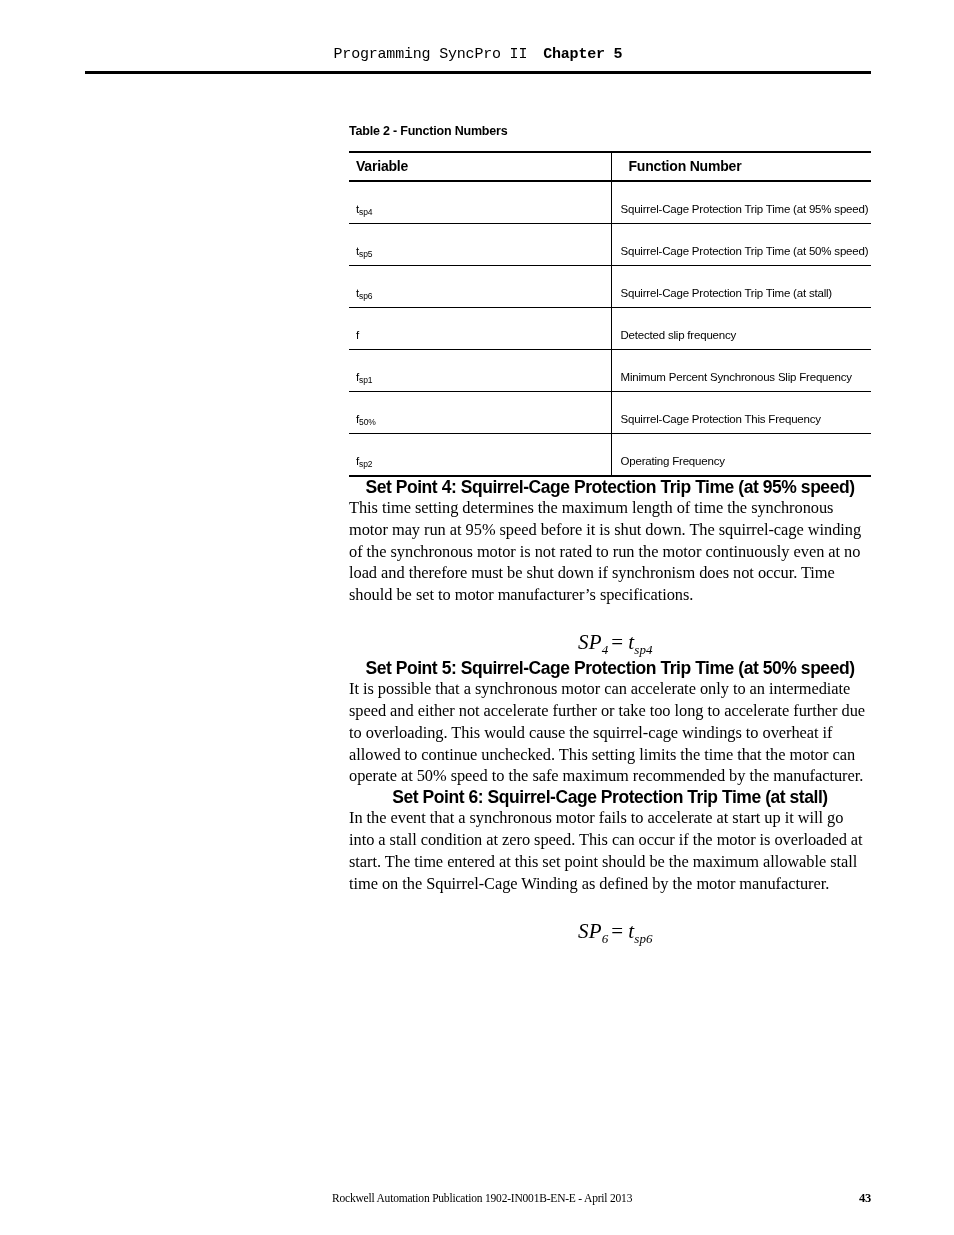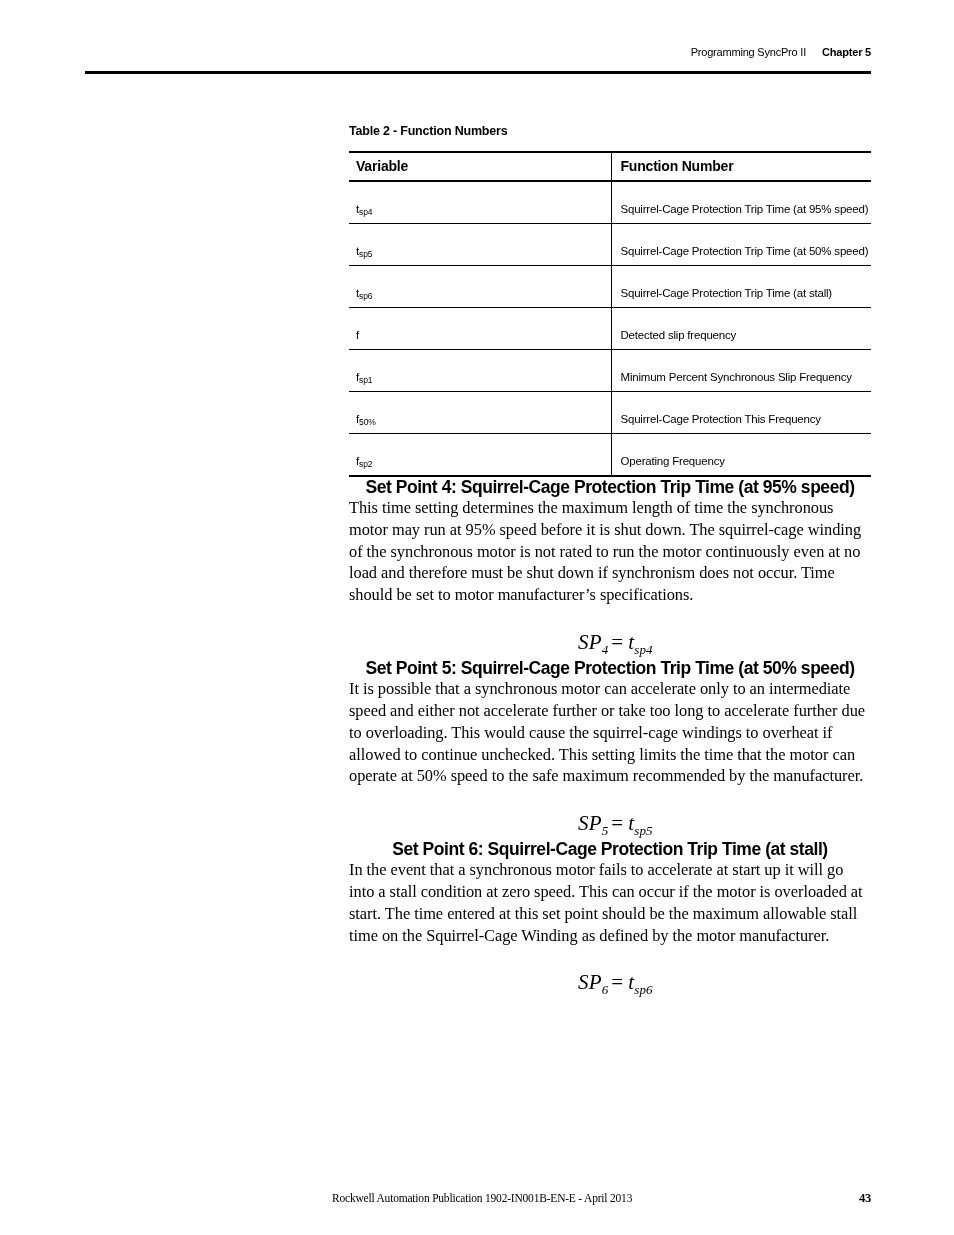--- a/index.html
+++ b/index.html
@@ -18,23 +18,23 @@
     font-family: "Liberation Serif", serif;
     color: #000000;
   }
 
   
   .page-header {
     position: absolute;
     left: 85px;
     top: 46px;
     width: 786px;
-    text-align: right;
-    font-family: Liberation Sans, sans-serif;
-    font-size: 11px;
+    text-align: center;
+    font-family: Liberation Mono, monospace;
+    font-size: 15px;
     letter-spacing: -0.2px;
     white-space: nowrap;
   }
   .page-header .hdr-section {
     color: #000;
   }
   .page-header .hdr-chapter {
     font-weight: bold;
     margin-left: 16px;
   }
@@ -82,21 +82,21 @@
     font-weight: bold;
     font-size: 14px;
     padding: 5px 0 6px 7px;
     border-top: 2.5px solid #000;
     border-bottom: 2.5px solid #000;
     vertical-align: middle;
     line-height: 1.15;
   }
   table.fn-table thead th.col-fn {
     border-left: 1px solid #000;
-    padding-left: 9px;
+    padding-left: 17px;
   }
   table.fn-table tbody td {
     padding: 21px 0 6px 7px;
     border-bottom: 1px solid #000;
     vertical-align: middle;
     line-height: 1.2;
     height: 14px;
   }
   table.fn-table tbody td.col-fn {
     border-left: 1px solid #000;
@@ -251,23 +251,20 @@
       <h2 class="sec-head sp-sec4-head">Set Point 4: Squirrel-Cage Protection Trip Time (at 95% speed)</h2>
       <p class="body sp-sec4-body">This time setting determines the maximum length of time the synchronous motor may run at 95% speed before it is shut down. The squirrel-cage winding of the synchronous motor is not rated to run the motor continuously even at no load and therefore must be shut down if synchronism does not occur. Time should be set to motor manufacturer’s specifications.</p>
       <div class="equation sp-eq1">
         <span>SP</span><span class="sub">4</span><span class="eq-op">=</span><span class="var-t">t</span><span class="sub">sp4</span>
       </div>
     </div>
 
     <div class="section">
       <h2 class="sec-head sp-sec5-head">Set Point 5: Squirrel-Cage Protection Trip Time (at 50% speed)</h2>
       <p class="body sp-sec5-body">It is possible that a synchronous motor can accelerate only to an intermediate speed and either not accelerate further or take too long to accelerate further due to overloading. This would cause the squirrel-cage windings to overheat if allowed to continue unchecked. This setting limits the time that the motor can operate at 50% speed to the safe maximum recommended by the manufacturer.</p>
-      <div class="equation sp-eq2">
-        <span>SP</span><span class="sub">5</span><span class="eq-op">=</span><span class="var-t">t</span><span class="sub">sp5</span>
-      </div>
     </div>
 
     <div class="section">
       <h2 class="sec-head sp-sec6-head">Set Point 6: Squirrel-Cage Protection Trip Time (at stall)</h2>
       <p class="body sp-sec6-body">In the event that a synchronous motor fails to accelerate at start up it will go into a stall condition at zero speed. This can occur if the motor is overloaded at start. The time entered at this set point should be the maximum allowable stall time on the Squirrel-Cage Winding as defined by the motor manufacturer.</p>
       <div class="equation sp-eq3">
         <span>SP</span><span class="sub">6</span><span class="eq-op">=</span><span class="var-t">t</span><span class="sub">sp6</span>
       </div>
     </div>
 

